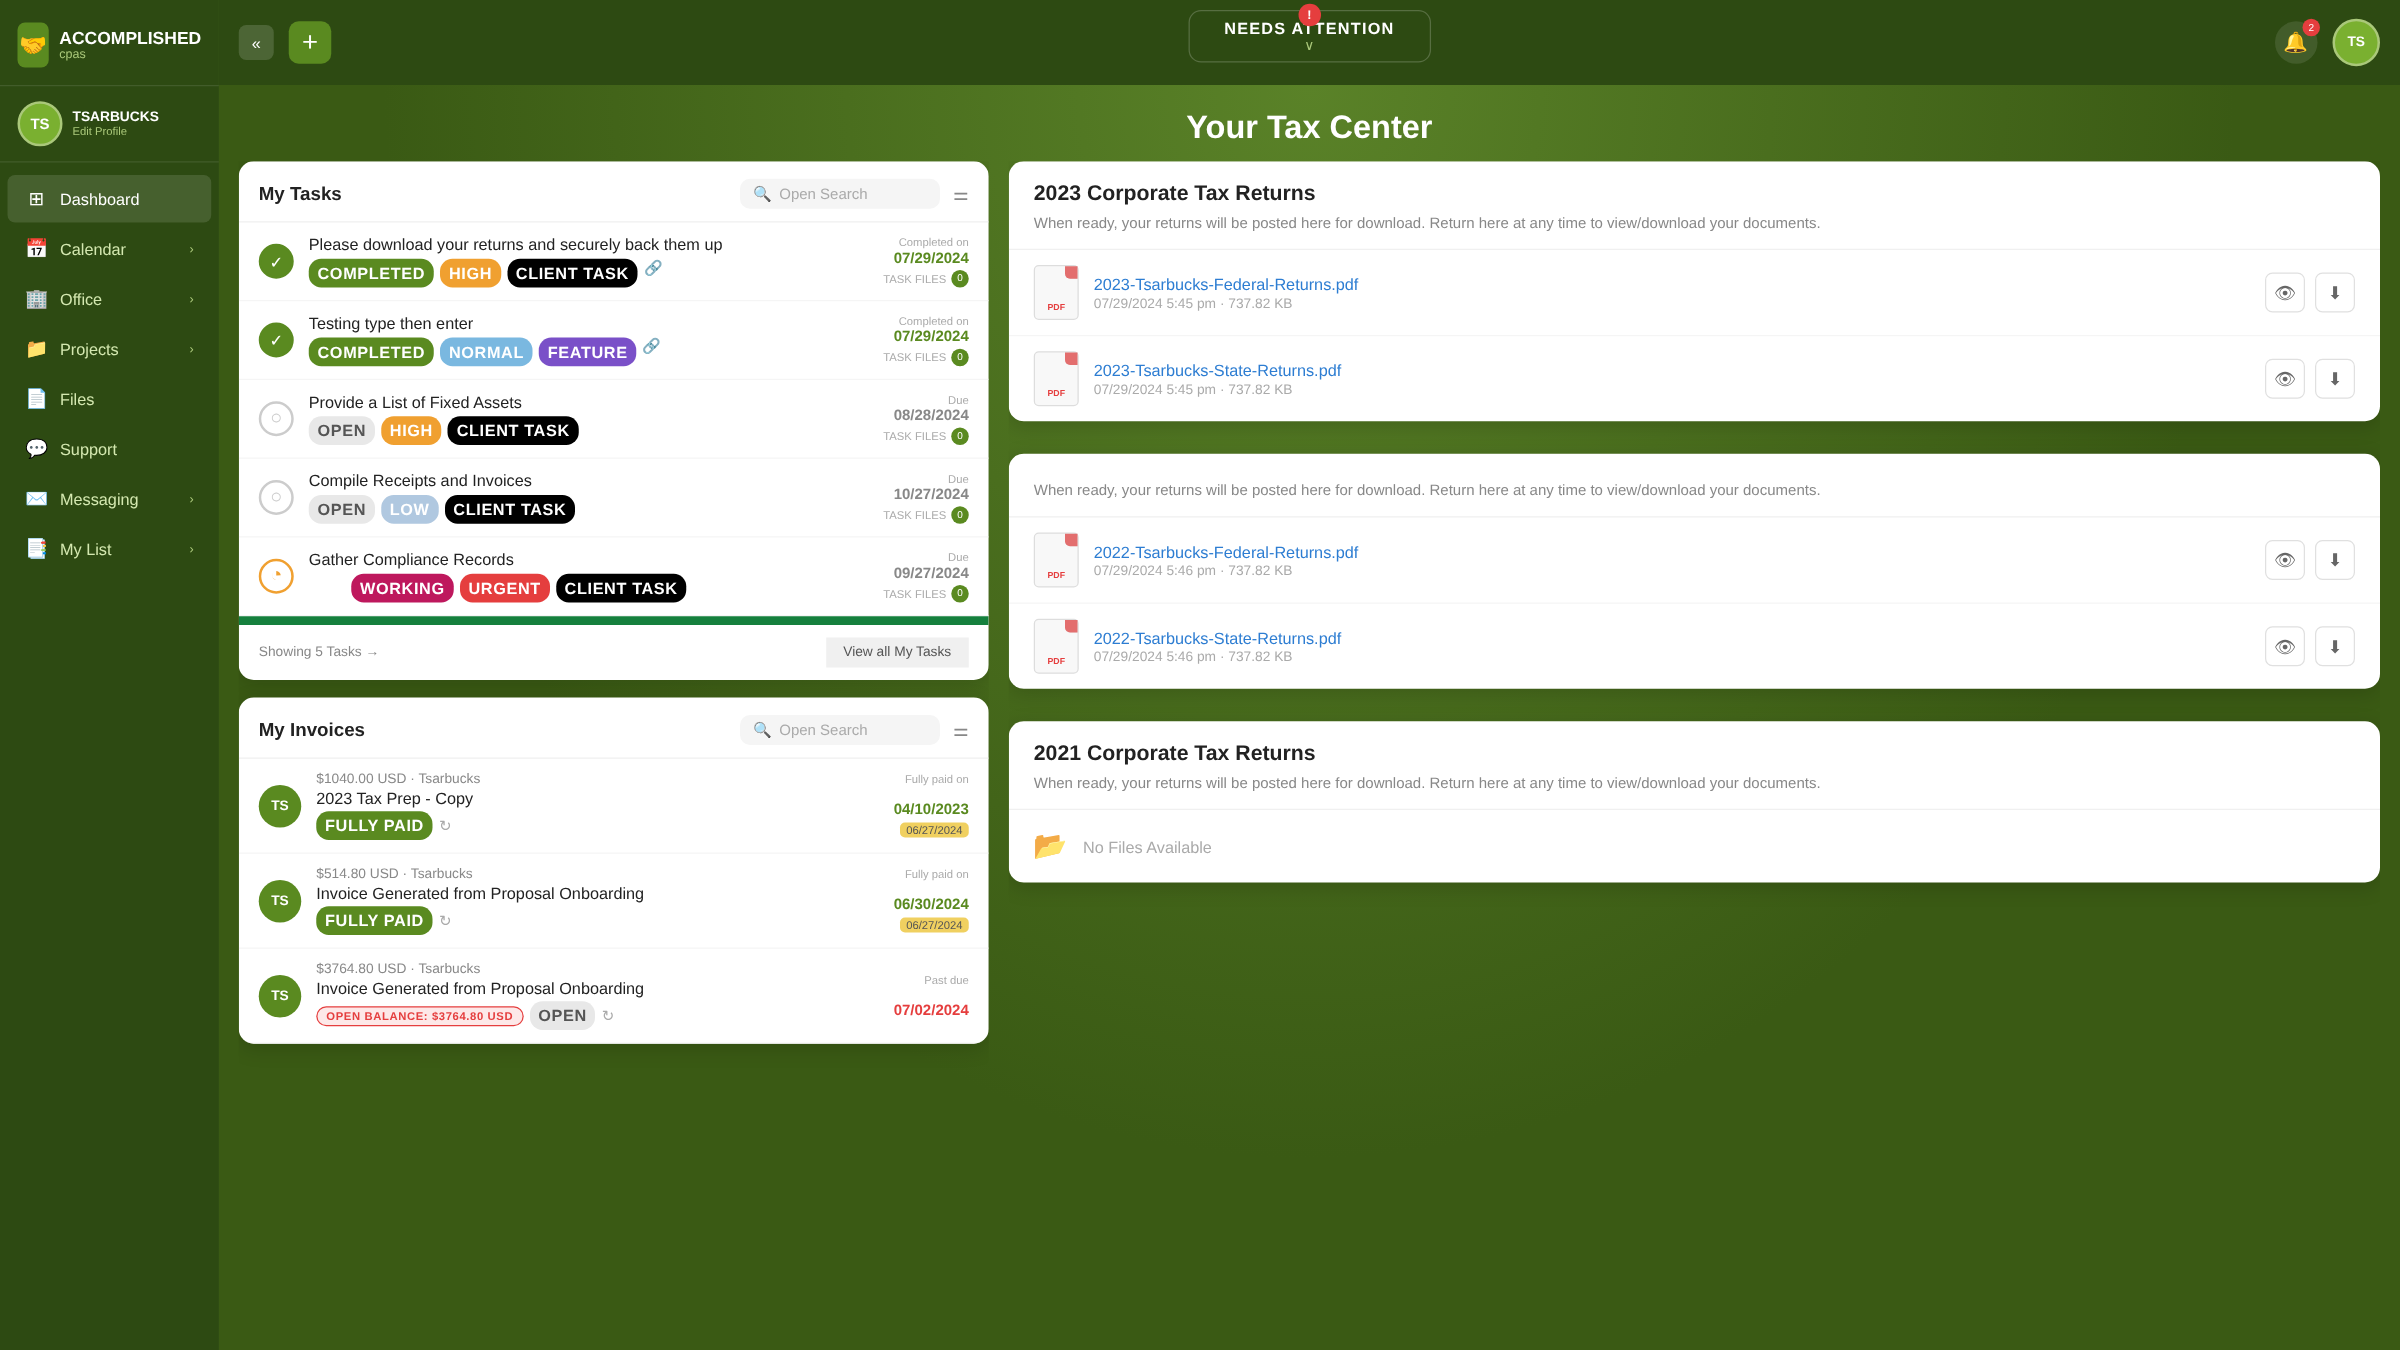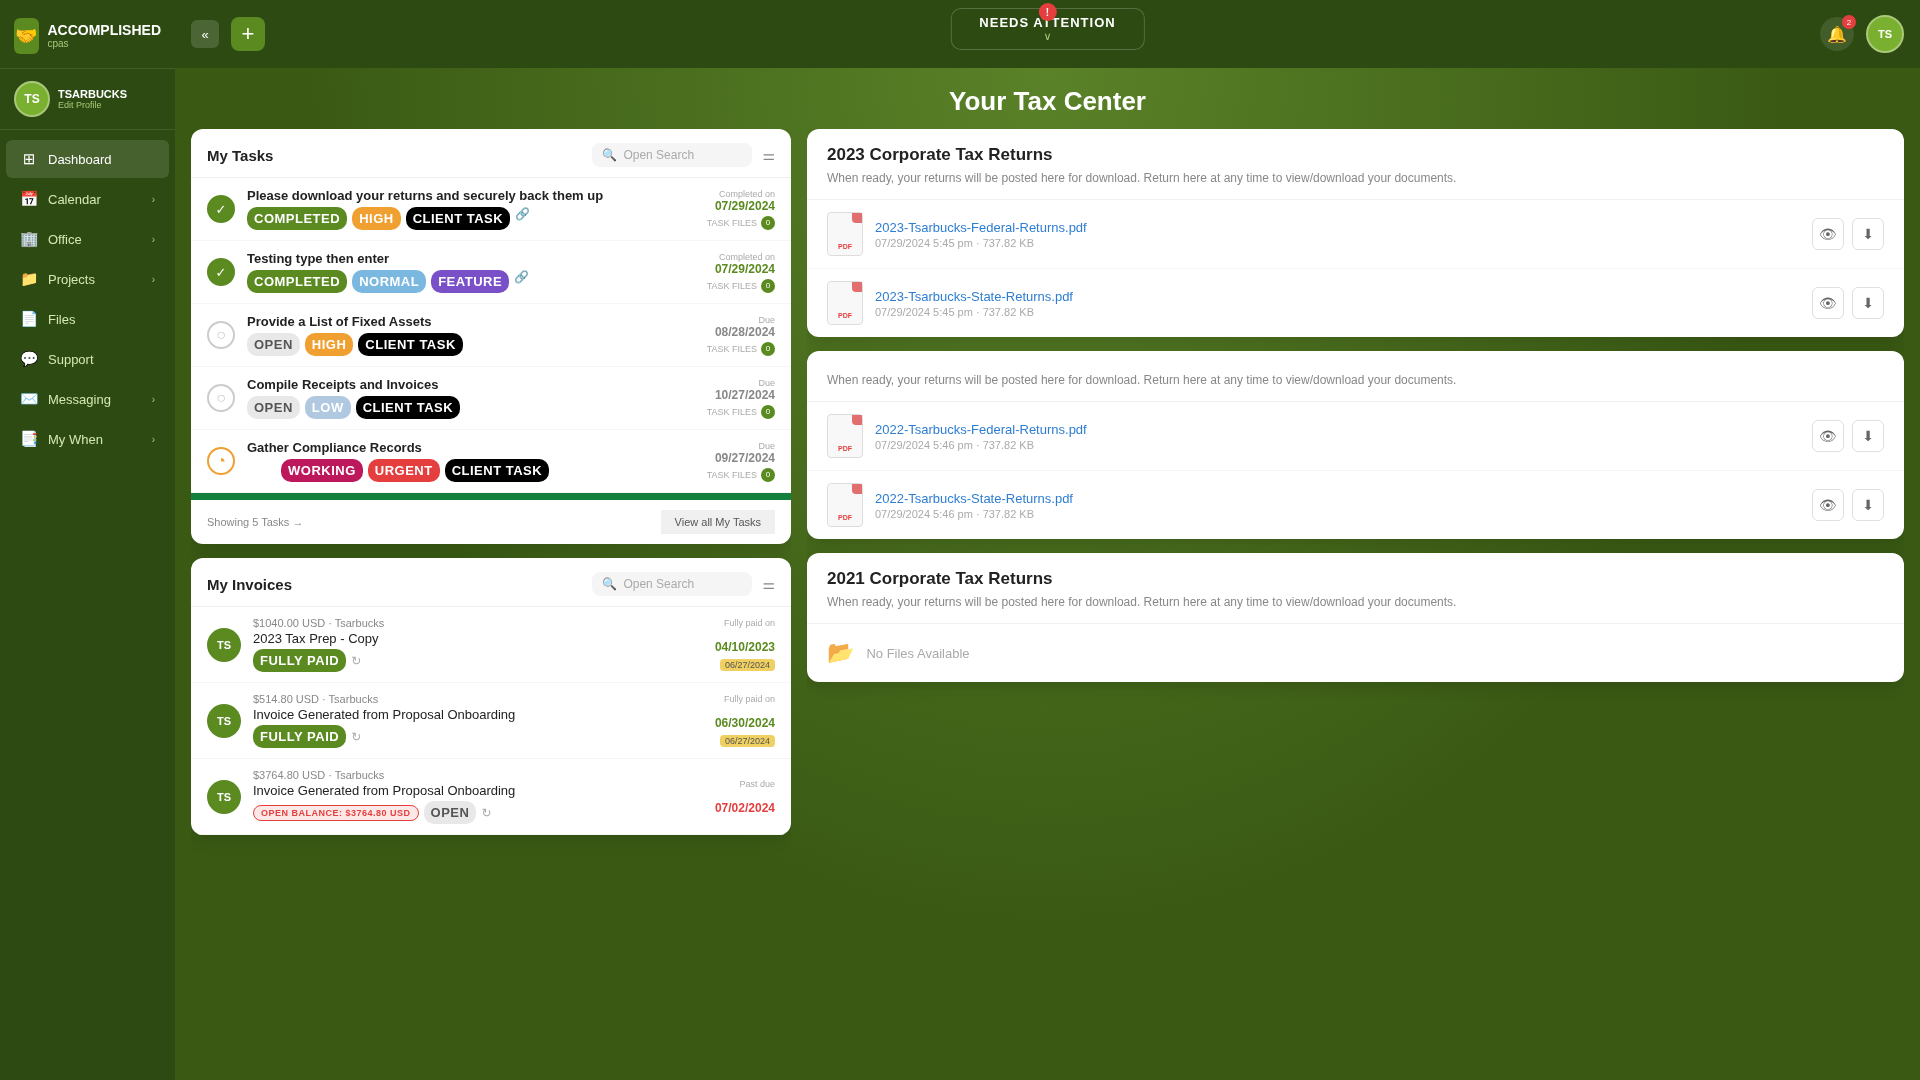--- a/index.html
+++ b/index.html
@@ -226,21 +226,21 @@
       border: 2px solid #ccc;
       display: flex; align-items: center; justify-content: center;
       flex-shrink: 0;
       font-size: 13px;
     }
     .task-check.completed { background: #5a8a20; border-color: #5a8a20; color: #fff; }
     .task-check.open { background: transparent; border-color: #ccc; }
     .task-check.working { background: transparent; border-color: #f0a030; }
 
     .task-content { flex: 1; }
-    .task-name { font-size: 13px; color: #222; font-weight: 700; margin-bottom: 4px; }
+    .task-name { font-size: 13px; color: #222; font-weight: 400; margin-bottom: 4px; }
     .task-tags { display: flex; gap: 5px; flex-wrap: wrap; }
     .tag {
       font-size: 13px;
       font-weight: 700;
       padding: 4px 7px;
       border-radius: 10px;
       letter-spacing: 0.5px;
     }
     .tag-completed { background: #5a8a20; color: #fff; }
     .tag-open { background: #e8e8e8; color: #555; }
@@ -313,21 +313,21 @@
     .inv-date-label { font-size: 9px; color: #aaa; }
     .inv-date { font-size: 12px; font-weight: 700; margin-top: 12px; }
     .inv-date.green { color: #5a8a20; }
     .inv-date.red { color: #e53e3e; }
 
     
     .right-col {
       flex: 1;
       display: flex;
       flex-direction: column;
-      gap: 14px;
+      gap: 26px;
       overflow-y: auto;
     }
     .right-col::-webkit-scrollbar { width: 4px; }
     .right-col::-webkit-scrollbar-thumb { background: rgba(255,255,255,0.3); border-radius: 4px; }
 
     .tax-card {
       background: #fff;
       border-radius: 12px;
       overflow: hidden;
       box-shadow: 0 4px 16px rgba(0,0,0,0.15);
@@ -445,21 +445,21 @@
       <span class="nav-icon">💬</span>
       <span class="nav-label">Support</span>
     </div>
     <div class="nav-item">
       <span class="nav-icon">✉️</span>
       <span class="nav-label">Messaging</span>
       <span class="nav-arrow">›</span>
     </div>
     <div class="nav-item">
       <span class="nav-icon">📑</span>
-      <span class="nav-label">My When</span>
+      <span class="nav-label">My List</span>
       <span class="nav-arrow">›</span>
     </div>
   </nav>
 </div>
 
 <div class="main-area">
   <div class="top-bar">
     <div class="collapse-btn">«</div>
     <div class="add-btn">+</div>
     <div class="attention-banner">

